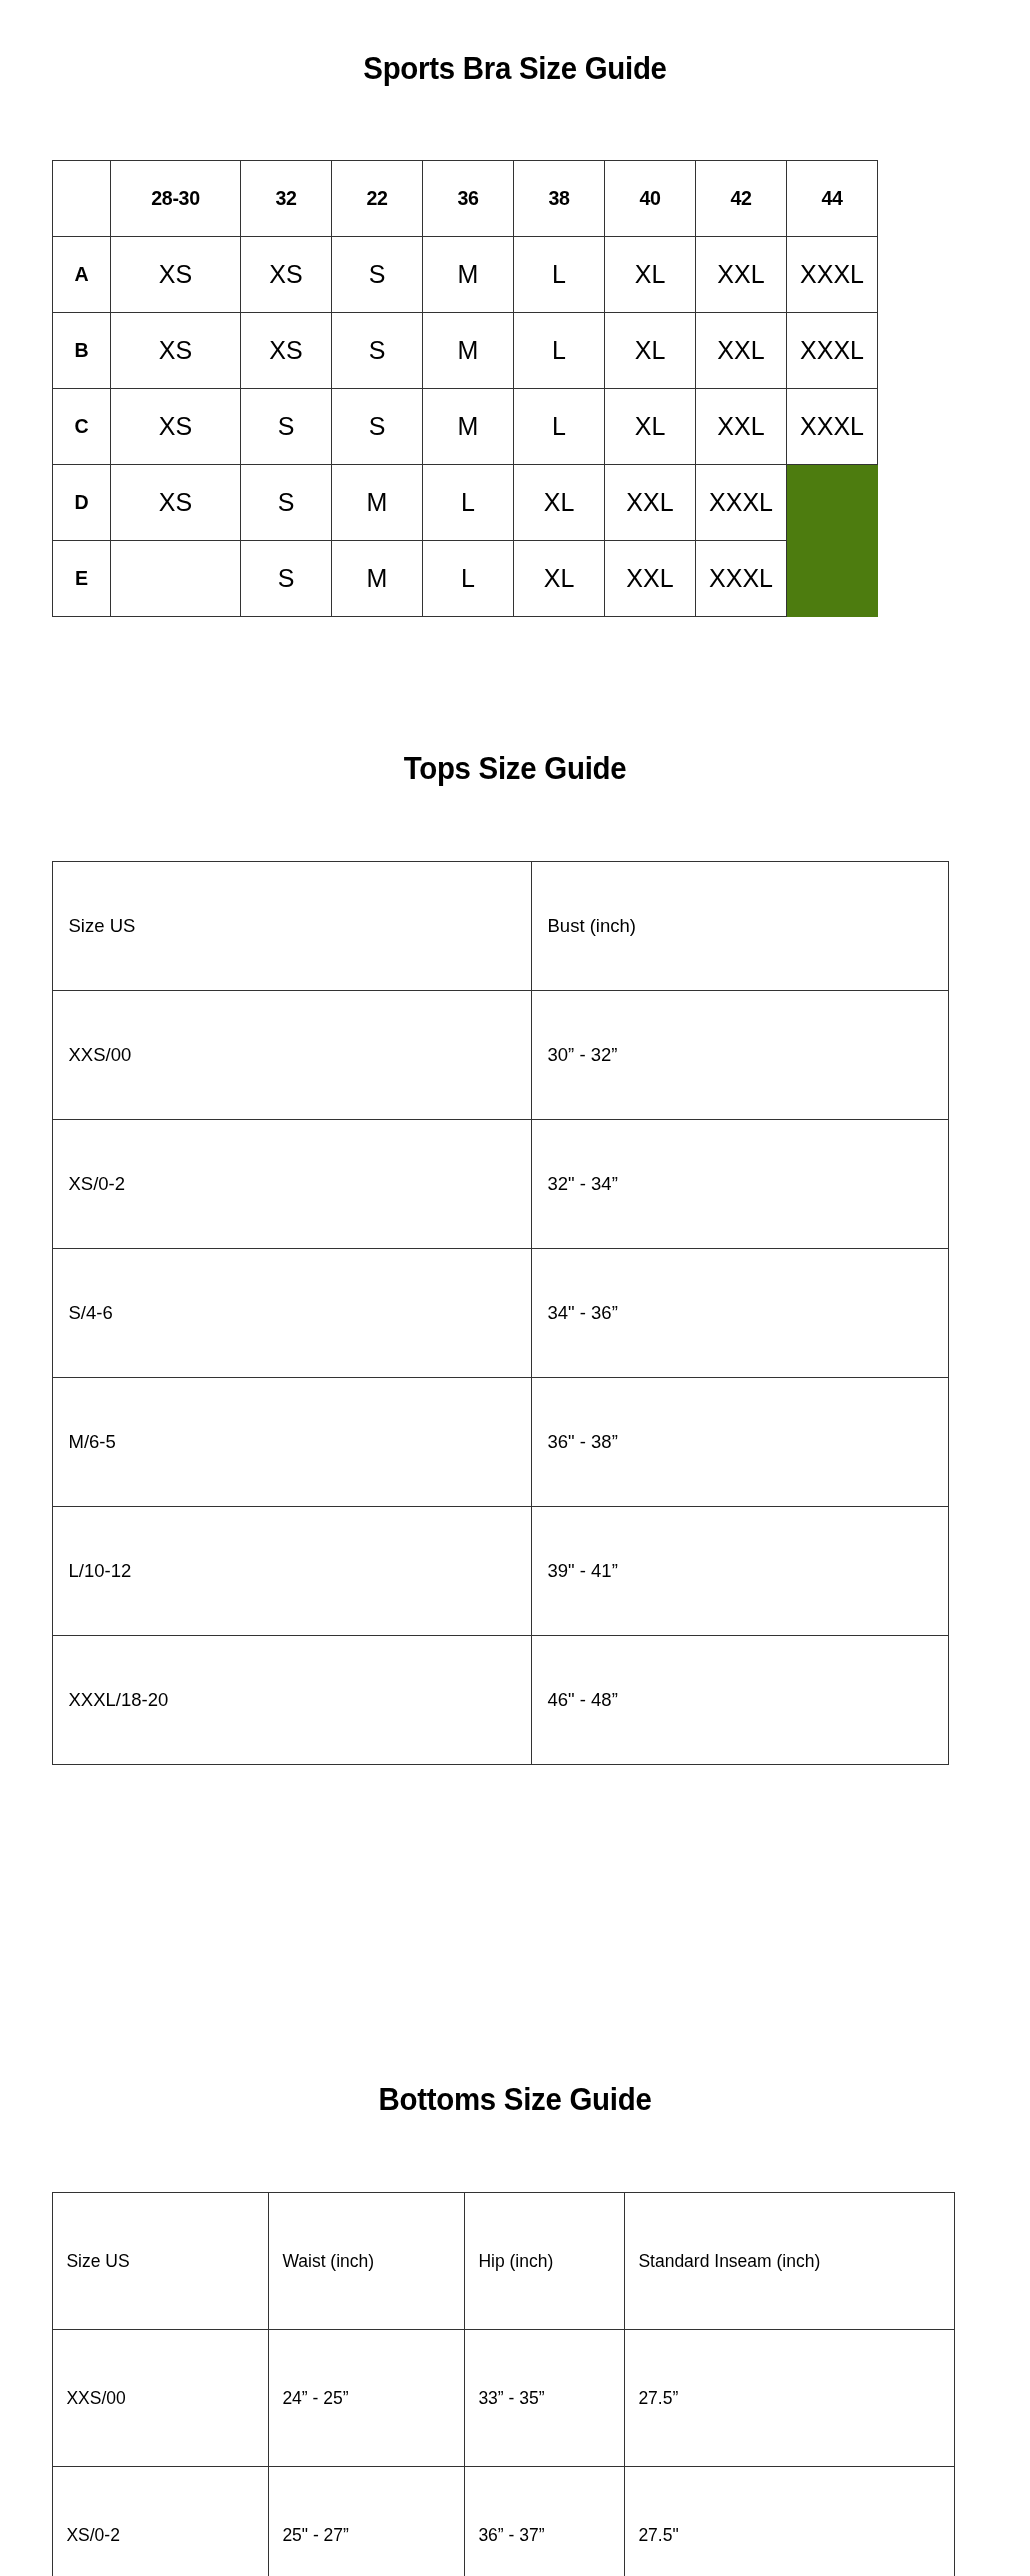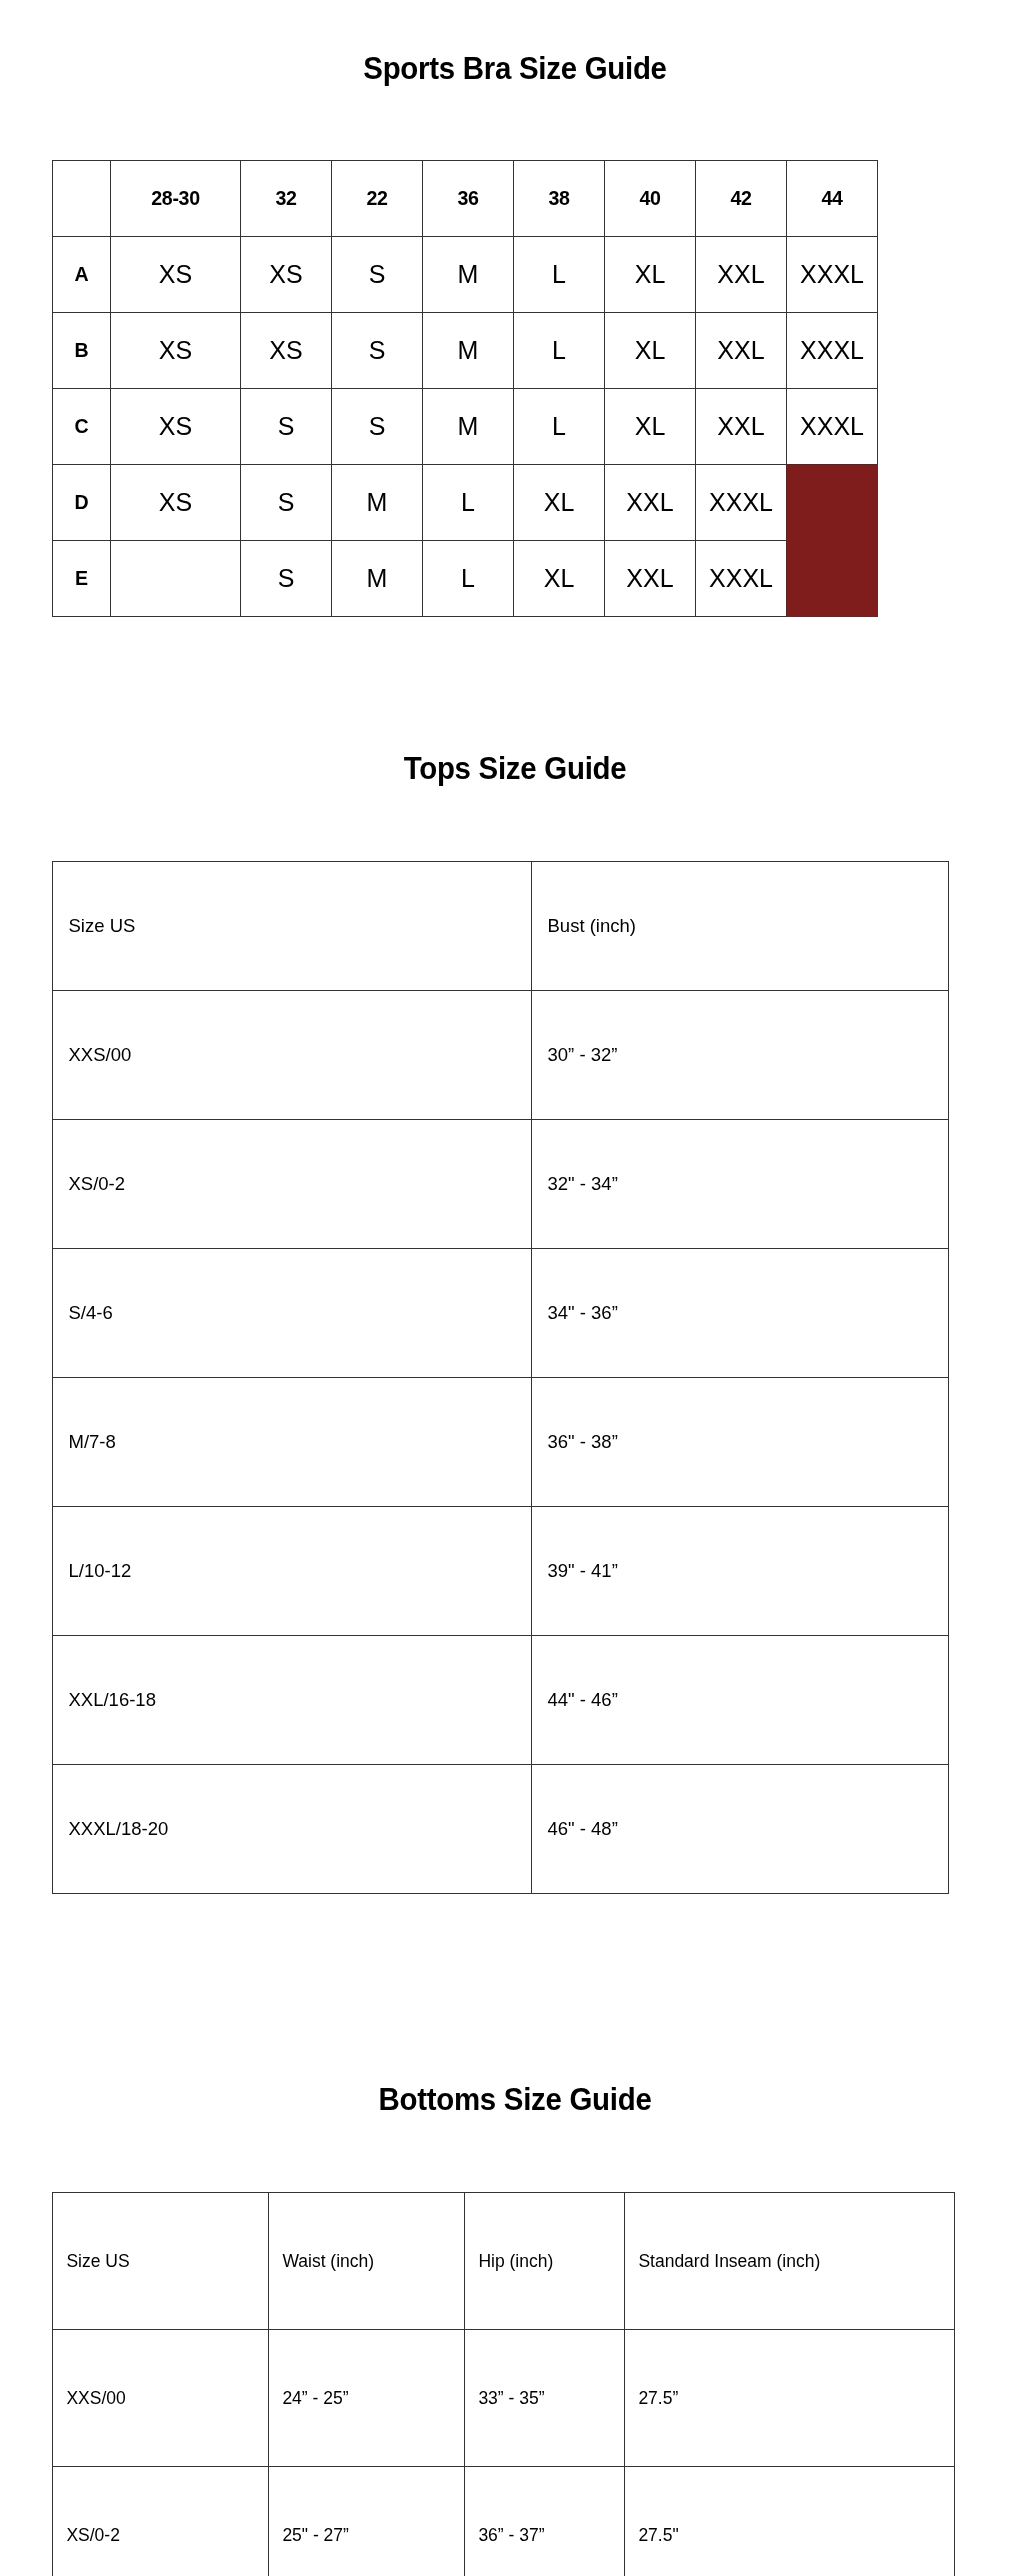--- a/index.html
+++ b/index.html
@@ -34,21 +34,21 @@
   }
   #title-bra   { top: 50px; }
   #title-tops  { top: 750px; }
   #title-bottoms { top: 2081px; }
 
   
   .size-table {
     position: absolute;
     border-collapse: collapse;
     table-layout: fixed;
-    background: #7f1d1d;
+    background: #4d7c0f;
   }
   .size-table td, .size-table th {
     border: 1px solid #333333;
     background: #ffffff;
     font-weight: normal;
     vertical-align: middle;
     padding: 0;
     box-sizing: border-box;
   }
   .size-table td.blank-cell {
@@ -235,30 +235,26 @@
     </tr>
     <tr>
       <td>XS/0-2</td>
       <td>32" - 34”</td>
     </tr>
     <tr>
       <td>S/4-6</td>
       <td>34" - 36”</td>
     </tr>
     <tr>
-      <td>M/7-8</td>
+      <td>M/6-5</td>
       <td>36" - 38”</td>
     </tr>
     <tr>
       <td>L/10-12</td>
       <td>39" - 41”</td>
-    </tr>
-    <tr>
-      <td>XXL/16-18</td>
-      <td>44" - 46”</td>
     </tr>
     <tr>
       <td>XXXL/18-20</td>
       <td>46" - 48”</td>
     </tr>
   </tbody>
 </table>
 
 <div class="guide-title" id="title-bottoms">Bottoms Size Guide</div>
 

